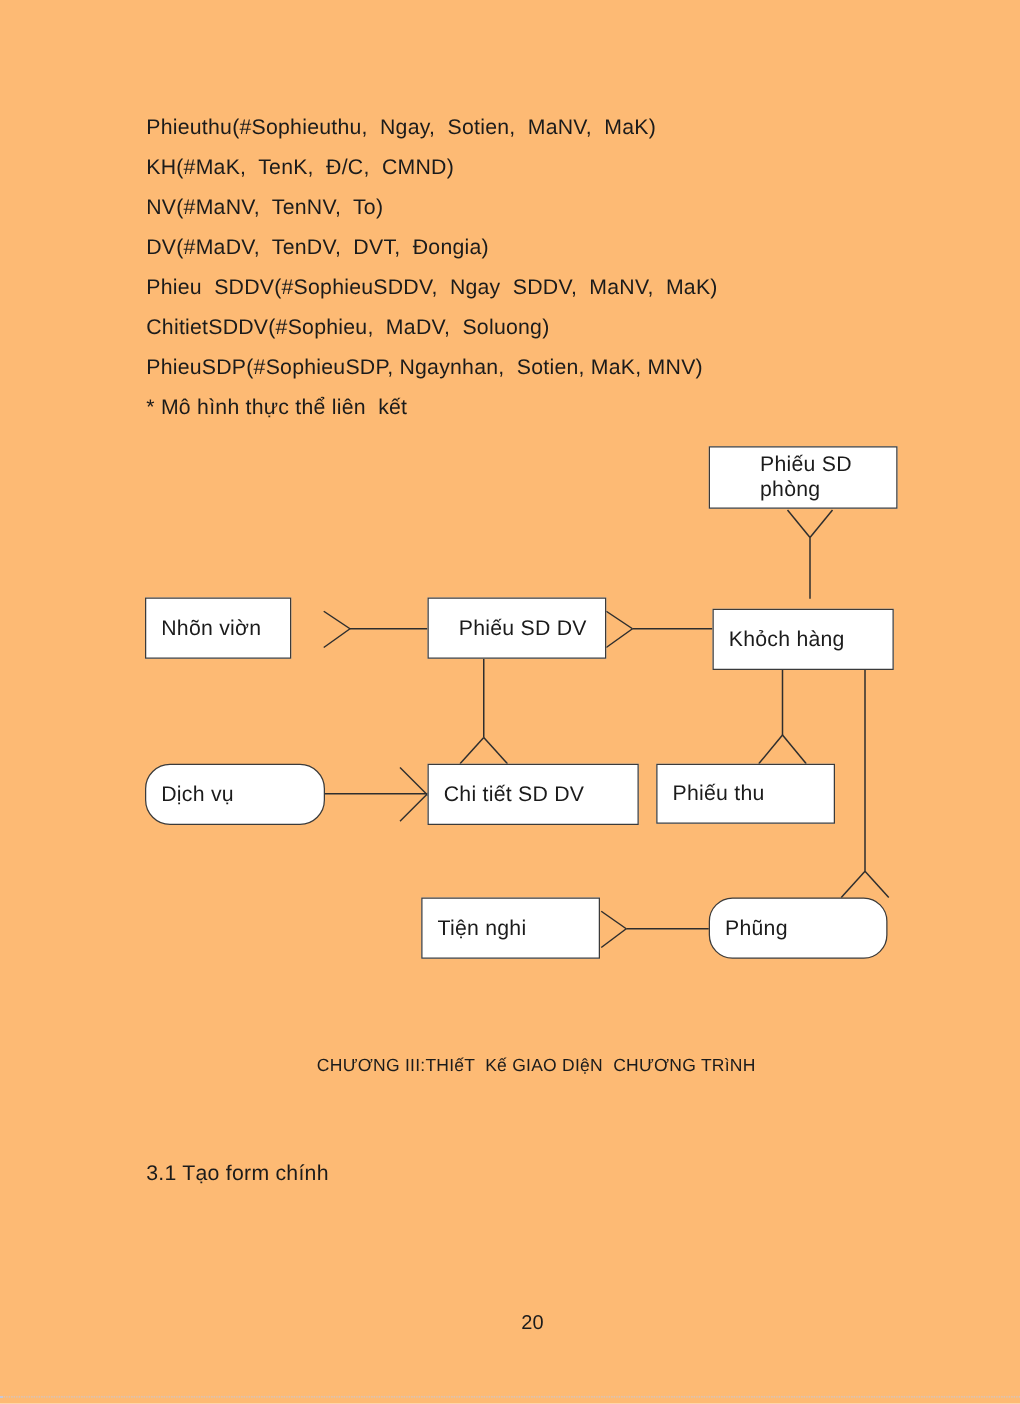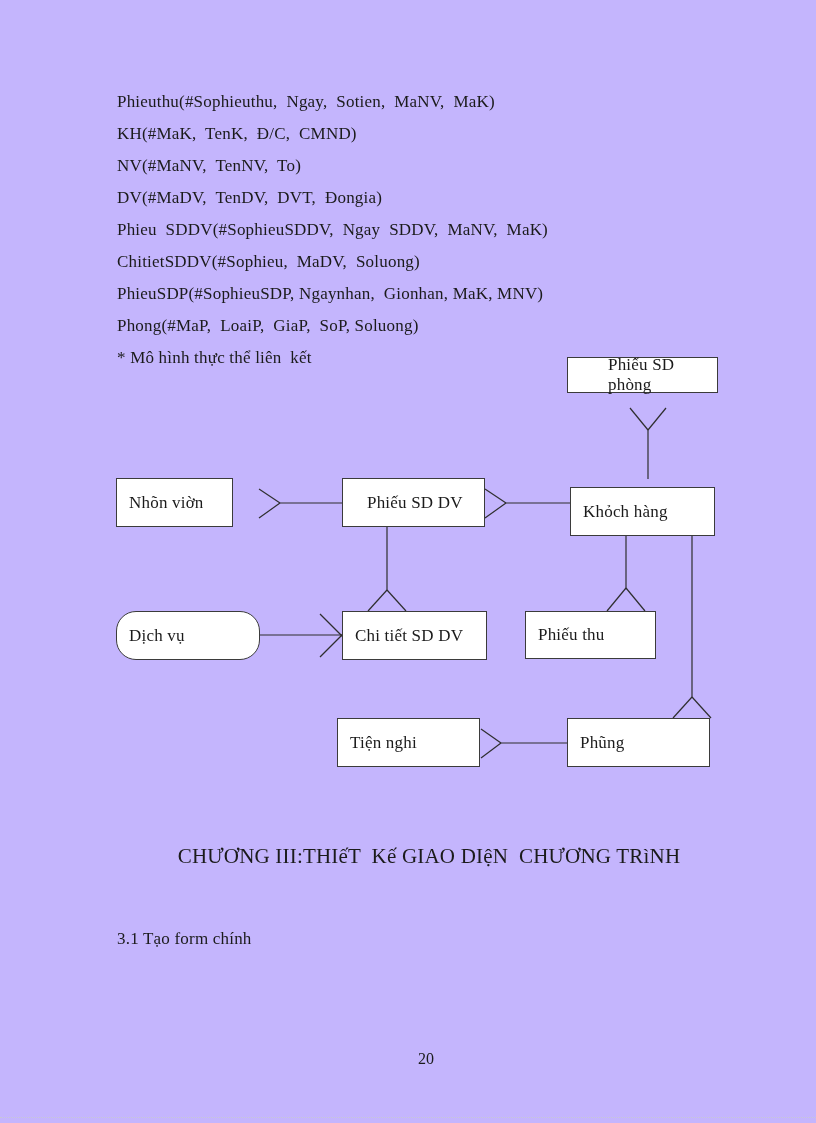--- a/index.html
+++ b/index.html
@@ -1,20 +1,20 @@
 <!DOCTYPE html>
 <html><head>
 <meta charset="utf-8">
 <style>
   html,body{margin:0;padding:0;background:#ffffff;}
   .page{
     position:relative;
     width:816px;height:1123px;
-    background:#c4b5fd;
-    font-family:Liberation Serif, serif;
+    background:#fdba74;
+    font-family:Liberation Sans, sans-serif;
     color:#1b1b1b;
     overflow:hidden;
   }
   
   .schema{position:absolute;left:117px;top:86px;}
   .schema-line{
     white-space:pre;
     font-size:17px;
     line-height:32px;
     letter-spacing:.2px;
@@ -22,36 +22,36 @@
   
   .diagram{position:absolute;left:0;top:0;width:816px;height:816px;}
   .entity{
     position:absolute;
     border:1px solid #3b3b3b;
     background:#ffffff;
     display:flex;align-items:center;
     padding-left:12px;box-sizing:border-box;
     font-size:17px;letter-spacing:.2px;
   }
-  .e-phieu-sd-phong{left:567px;top:357px;width:151px;height:36px;padding-left:40px;}
+  .e-phieu-sd-phong{left:567px;top:357px;width:151px;height:50px;padding-left:40px;}
   .e-nhan-vien    {left:116px;top:478px;width:117px;height:49px;}
   .e-phieu-sd-dv  {left:342px;top:478px;width:143px;height:49px;padding-left:24px;}
   .e-khach-hang   {left:570px;top:487px;width:145px;height:49px;}
   .e-dich-vu      {left:116px;top:611px;width:144px;height:49px;border-radius:20px;}
-  .e-chi-tiet     {left:342px;top:611px;width:145px;height:49px;}
-  .e-phieu-thu    {left:525px;top:611px;width:131px;height:48px;}
+  .e-chi-tiet     {left:342px;top:611px;width:169px;height:49px;}
+  .e-phieu-thu    {left:525px;top:611px;width:143px;height:48px;}
   .e-tien-nghi    {left:337px;top:718px;width:143px;height:49px;}
-  .e-phung        {left:567px;top:718px;width:143px;height:49px;}
+  .e-phung        {left:567px;top:718px;width:143px;height:49px;border-radius:19px;}
   .connectors{position:absolute;left:0;top:0;width:816px;height:816px;}
   .connectors line{stroke:#2e2e2e;stroke-width:1.2;}
   
   .chapter-heading{
     position:absolute;left:0;top:844px;width:816px;
     text-align:center;text-indent:42px;
-    font-size:21px;white-space:pre;letter-spacing:.2px;
+    font-size:14px;white-space:pre;letter-spacing:.2px;
   }
   .section-heading{
     position:absolute;left:117px;top:901px;
     font-size:17px;letter-spacing:.2px;margin-top:28px;
   }
   .page-number{
     position:absolute;left:0;top:1050px;width:852px;
     text-align:center;font-size:16px;
   }
   .page-break{
@@ -64,22 +64,21 @@
 
 <div class="page">
 
   <div class="schema">
     <div class="schema-line">Phieuthu(#Sophieuthu,  Ngay,  Sotien,  MaNV,  MaK)</div>
     <div class="schema-line">KH(#MaK,  TenK,  Đ/C,  CMND)</div>
     <div class="schema-line">NV(#MaNV,  TenNV,  To)</div>
     <div class="schema-line">DV(#MaDV,  TenDV,  DVT,  Đongia)</div>
     <div class="schema-line">Phieu  SDDV(#SophieuSDDV,  Ngay  SDDV,  MaNV,  MaK)</div>
     <div class="schema-line">ChitietSDDV(#Sophieu,  MaDV,  Soluong)</div>
-    <div class="schema-line">PhieuSDP(#SophieuSDP, Ngaynhan,  Gionhan, MaK, MNV)</div>
-    <div class="schema-line">Phong(#MaP,  LoaiP,  GiaP,  SoP, Soluong)</div>
+    <div class="schema-line">PhieuSDP(#SophieuSDP, Ngaynhan,  Sotien, MaK, MNV)</div>
     <div class="schema-line">* Mô hình thực thể liên  kết</div>
   </div>
 
   <div class="diagram">
 
     <svg class="connectors" viewBox="0 0 816 816" xmlns="http://www.w3.org/2000/svg">
 
       <g>
         <line x1="630" y1="408" x2="648" y2="430"></line>
         <line x1="666" y1="408" x2="648" y2="430"></line>

